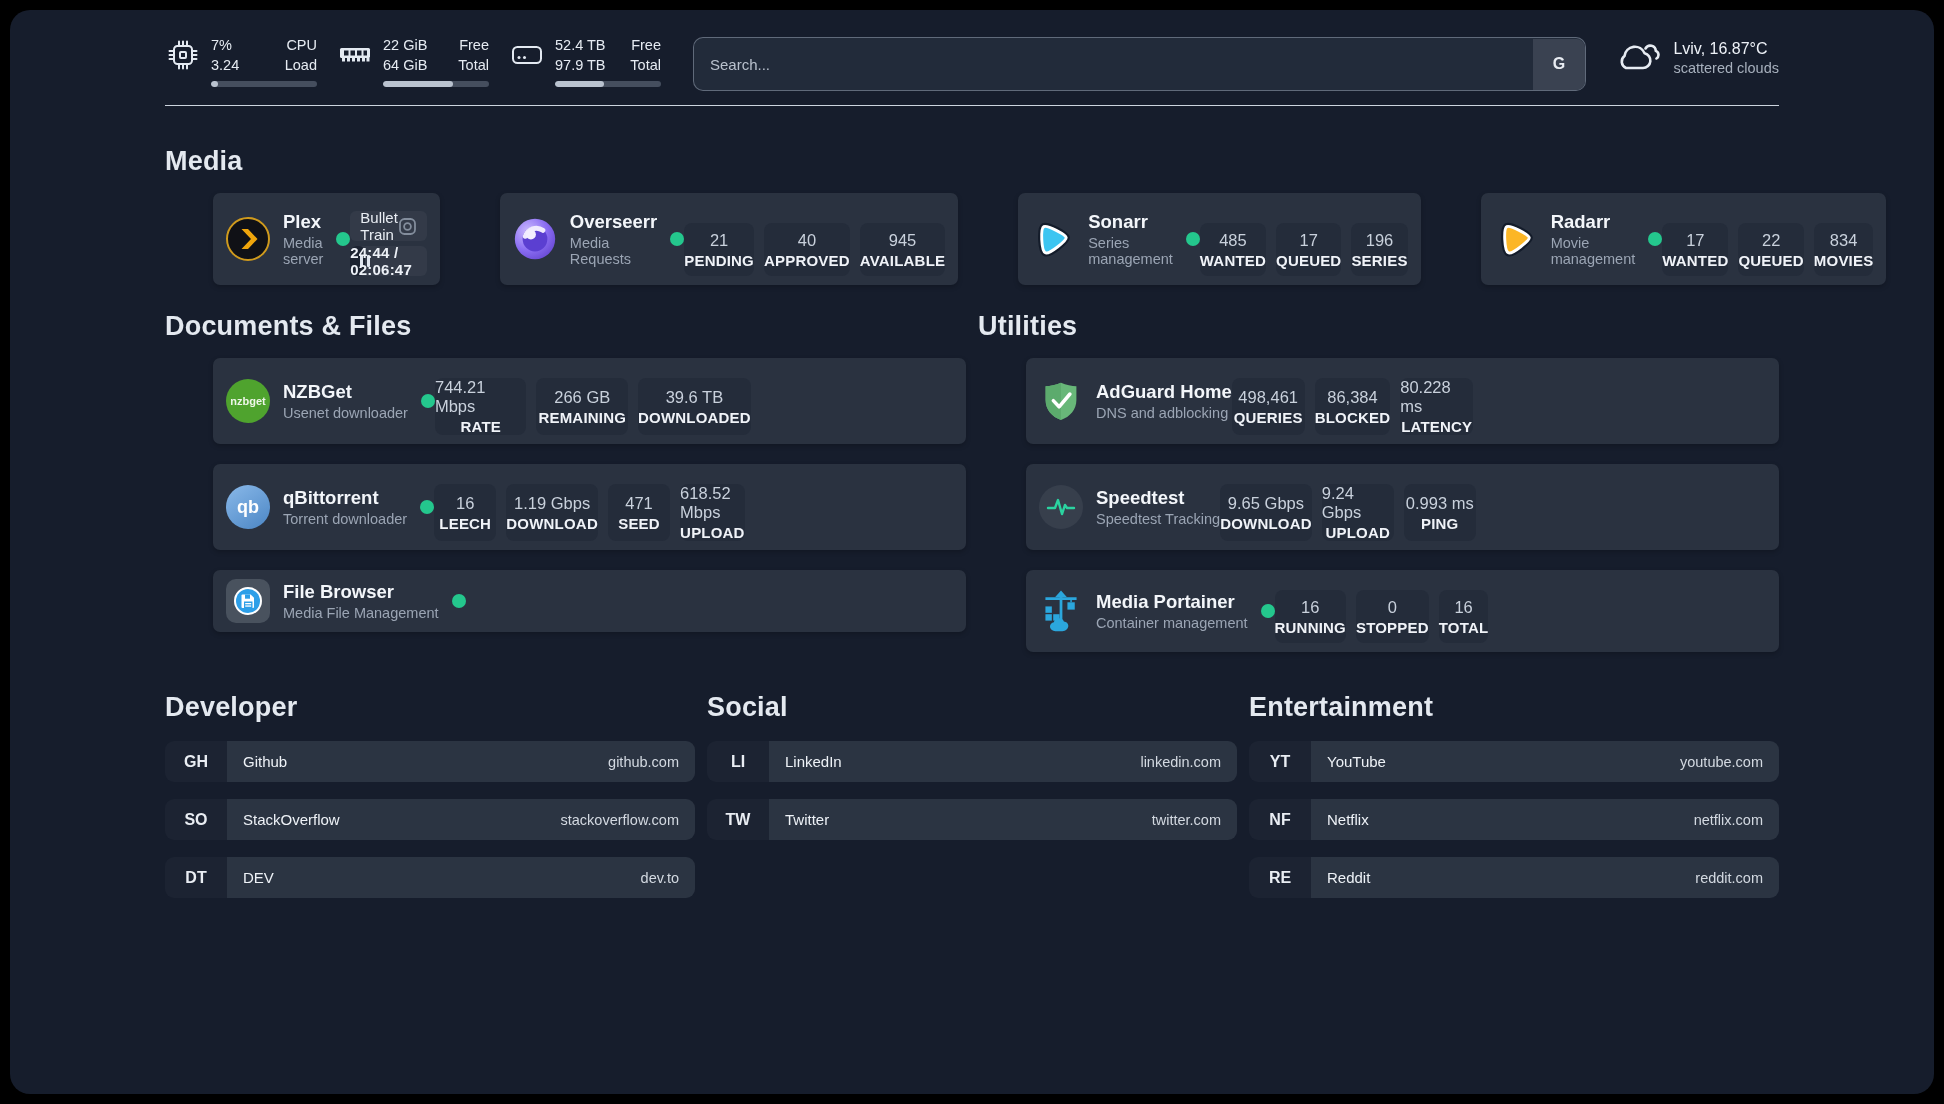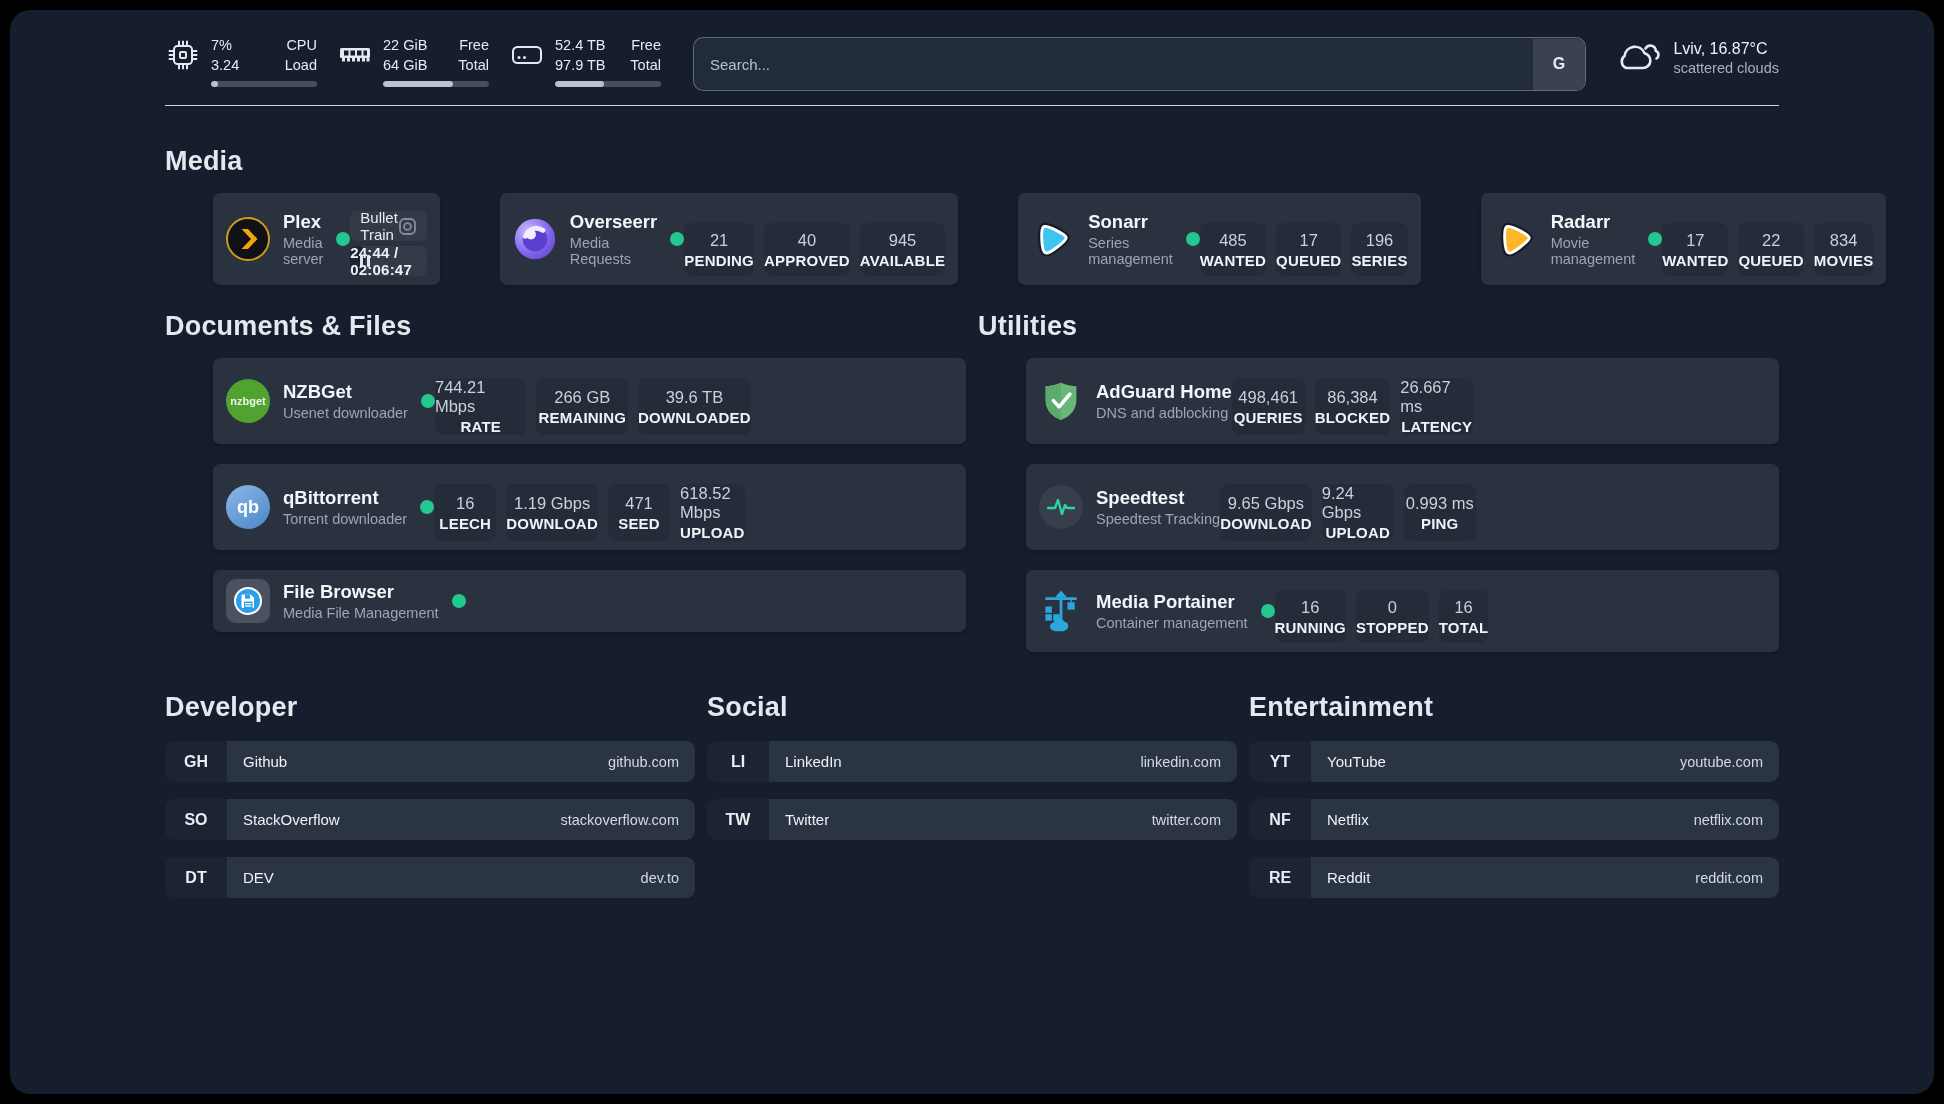--- a/index.html
+++ b/index.html
@@ -458,21 +458,21 @@
           <div class="stats-row">
             <div class="stat">
                 <span class="stat-value">498,461</span>
                 <span class="stat-label">QUERIES</span>
               </div>
             <div class="stat">
                 <span class="stat-value">86,384</span>
                 <span class="stat-label">BLOCKED</span>
               </div>
             <div class="stat">
-                <span class="stat-value">26.667 ms</span>
+                <span class="stat-value">80.228 ms</span>
                 <span class="stat-label">LATENCY</span>
               </div>
           </div>
         </div>
 
         <div class="card">
           <div class="app-header">
             <div class="badge44 st-badge">
               <svg width="30" height="26" viewBox="0 0 30 26" fill="none" stroke="#2bd3a0" stroke-width="2.4" stroke-linecap="round" stroke-linejoin="round">
                 <path d="M2 14h7l3-8 4 14 3-9 2 3h7"></path>

